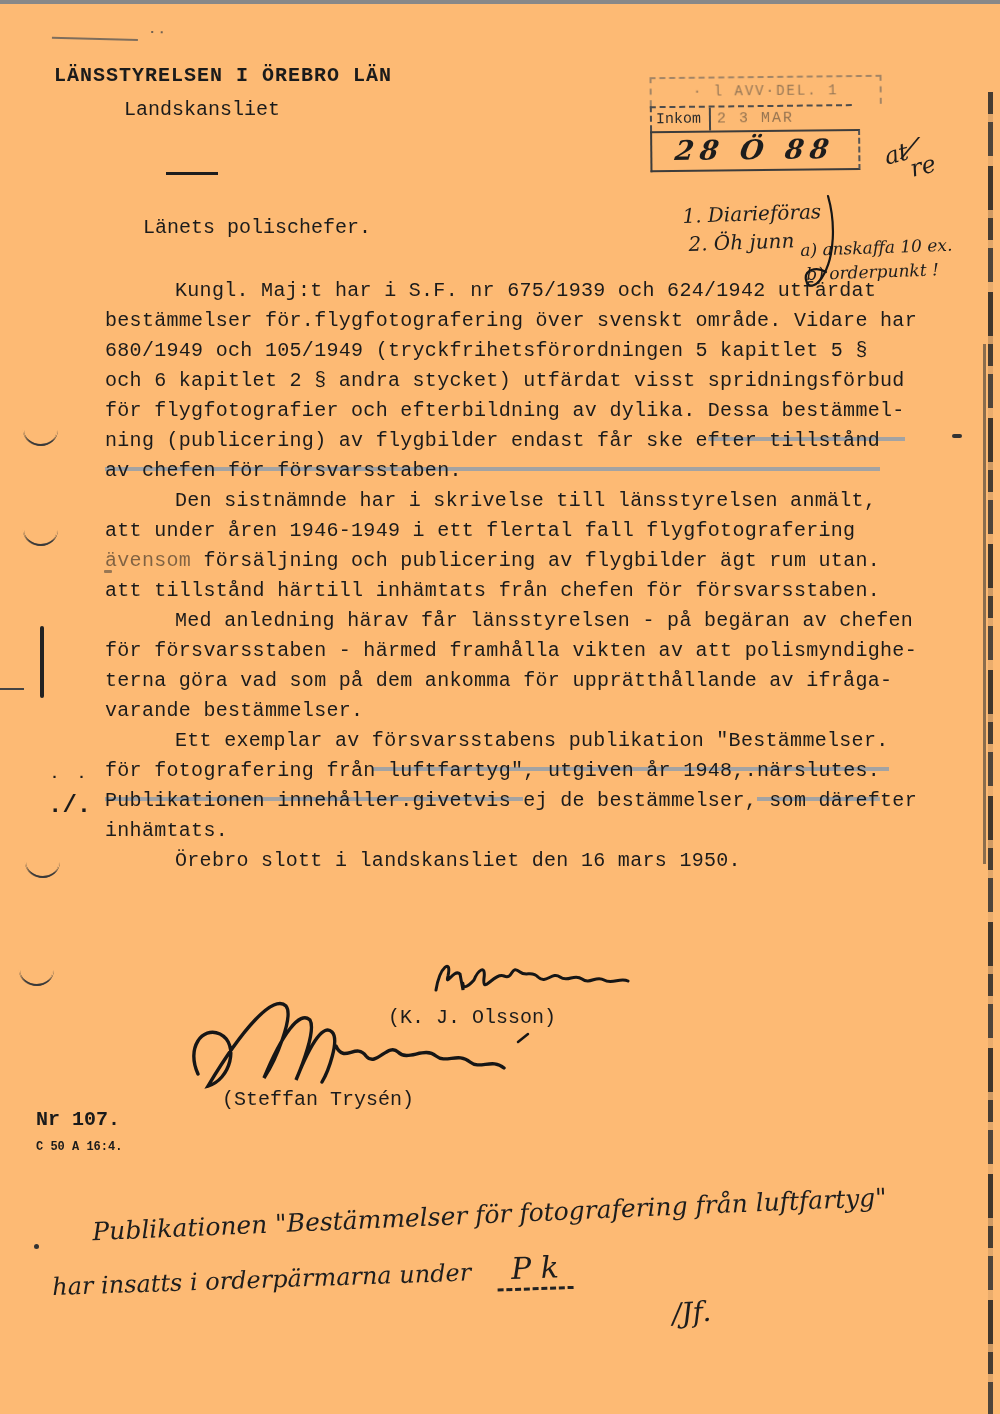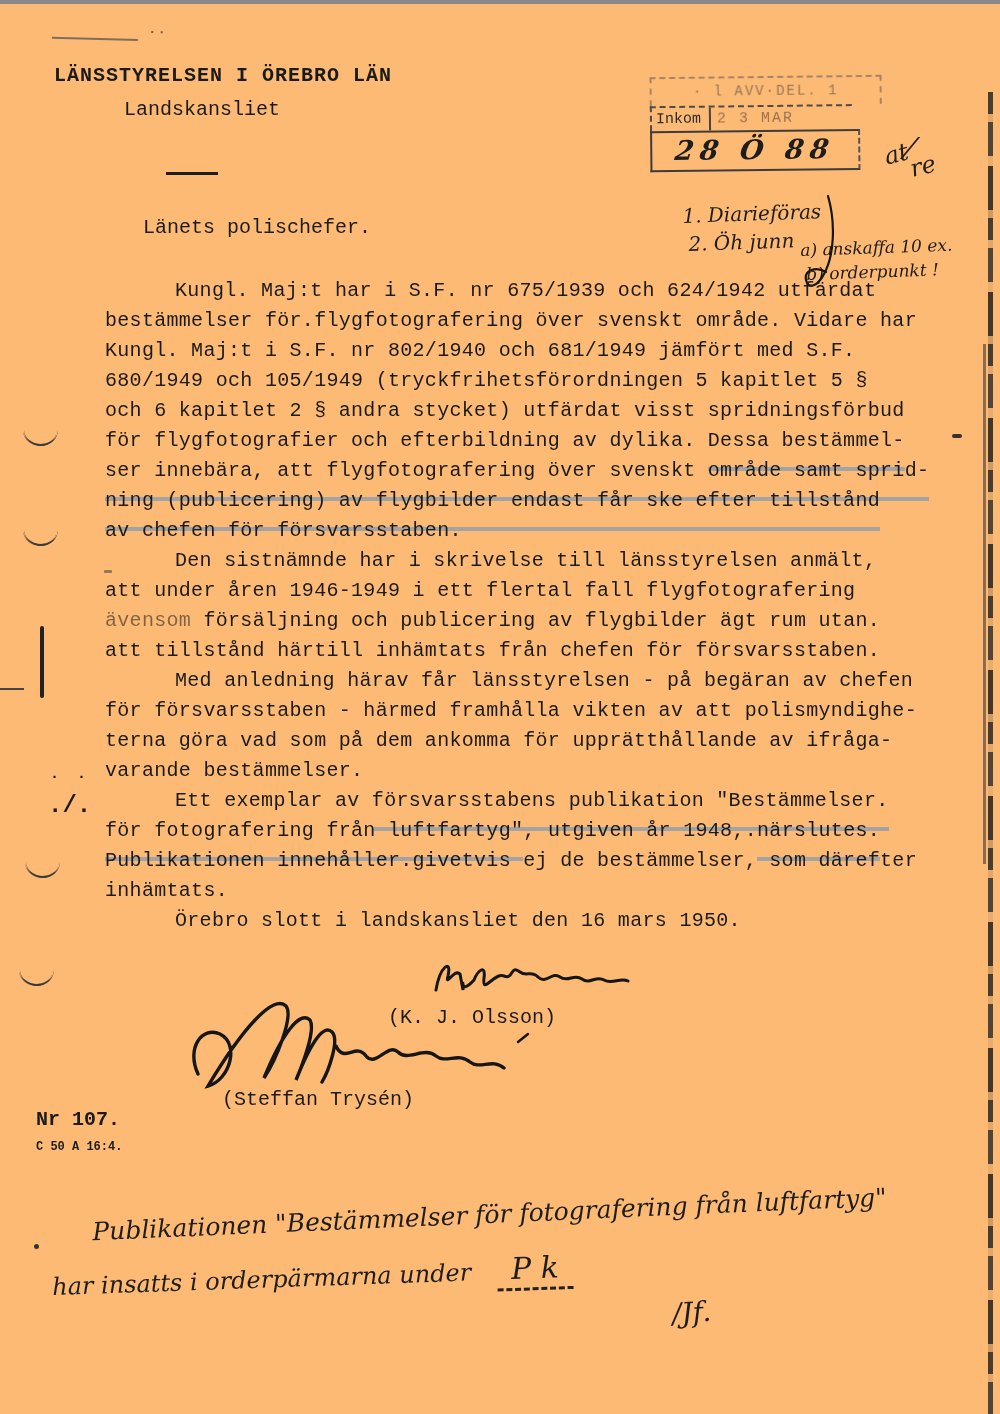--- a/index.html
+++ b/index.html
@@ -111,25 +111,23 @@
   <div class="abs hand anno small" style="left:806px;top:260px;">b) orderpunkt !</div>
   <svg class="abs sig" style="left:800px;top:190px;" width="60" height="110">
     <path d="M28,2 C36,30 34,62 24,80 C18,92 8,96 6,86 C4,76 16,72 26,78" stroke-width="2.2"></path>
   </svg>
 
   <div class="abs typed recipient">Länets polischefer.</div>
 
   <div class="abs body-block">
       <div class="line indent"><span>Kungl. Maj:t har i S.F. nr 675/1939 och 624/1942 utfärdat</span></div>
       <div class="line"><span>bestämmelser för.flygfotografering över svenskt område. Vidare har</span></div>
-      <div class="line"><span>Kungl. Maj:t i S.F. nr 802/1940 och 681/1949 jämfört med S.F.</span></div>
       <div class="line"><span>680/1949 och 105/1949 (tryckfrihetsförordningen 5 kapitlet 5 §</span></div>
       <div class="line"><span>och 6 kapitlet 2 § andra stycket) utfärdat visst spridningsförbud</span></div>
       <div class="line"><span>för flygfotografier och efterbildning av dylika. </span><span class="u">Dessa bestämmel-</span></div>
-      <div class="line"><span class="u">ser innebära, att flygfotografering över svenskt område samt sprid-</span></div>
       <div class="line"><span class="u">ning (publicering) av flygbilder endast får ske efter tillstånd</span></div>
       <div class="line"><span>av chefen för försvarsstaben.</span></div>
       <div class="line indent"><span>Den sistnämnde har i skrivelse till länsstyrelsen anmält,</span></div>
       <div class="line"><span>att under åren 1946-1949 i ett flertal fall flygfotografering</span></div>
       <div class="line"><span class="faded">ävensom</span><span> försäljning och publicering av flygbilder ägt rum utan.</span></div>
       <div class="line"><span>att tillstånd härtill inhämtats från chefen för försvarsstaben.</span></div>
       <div class="line indent"><span>Med anledning härav får länsstyrelsen - på begäran av chefen</span></div>
       <div class="line"><span>för försvarsstaben - härmed framhålla vikten av att polismyndighe-</span></div>
       <div class="line"><span>terna göra vad som på dem ankomma för upprätthållande av ifråga-</span></div>
       <div class="line"><span>varande bestämmelser.</span></div>

